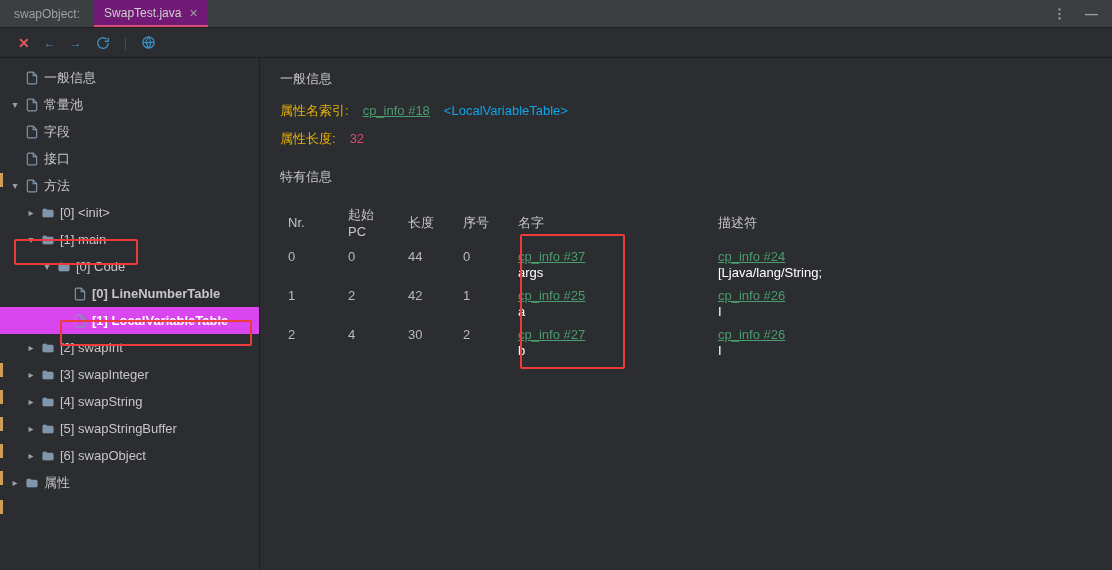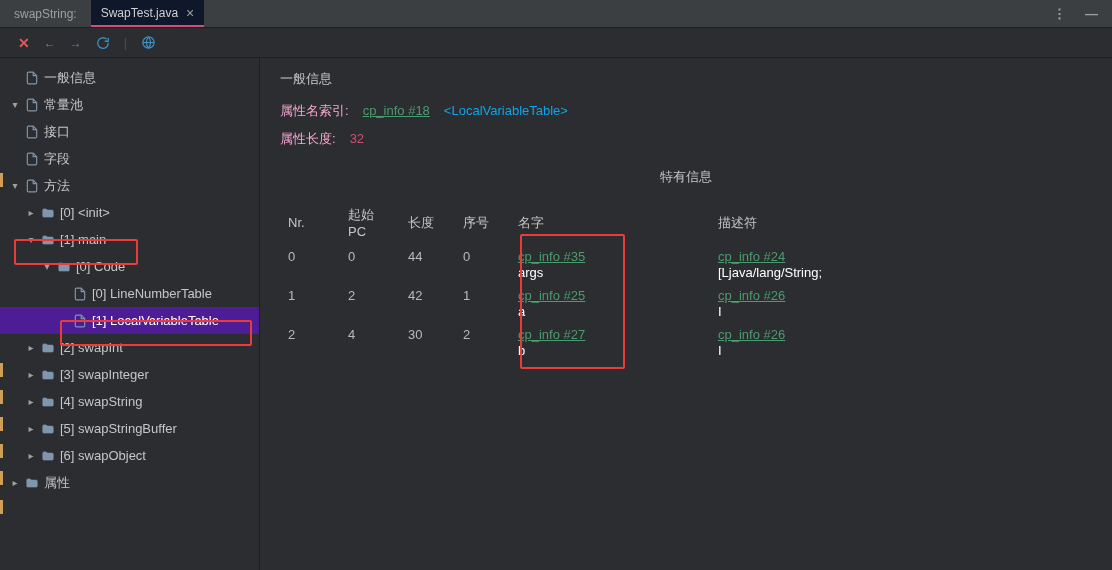--- a/index.html
+++ b/index.html
@@ -27,21 +27,21 @@
       color: #9da0a2;
       display: flex;
       align-items: center;
       font-size: 12px;
     }
     .tab {
       display: flex;
       align-items: center;
       padding: 0 10px;
       gap: 8px;
-      background: #0f172a;
+      background: #701a75;
       border-bottom: 2px solid #d44e73;
       color: #d0d0d0;
       font-size: 12px;
       cursor: pointer;
     }
     .tab-close {
       color: #9da0a2;
       font-size: 14px;
       line-height: 1;
       cursor: pointer;
@@ -87,45 +87,45 @@
     }
     .node {
       display: flex;
       align-items: center;
       height: 27px;
       gap: 4px;
       color: #c6c6c6;
       cursor: pointer;
       white-space: nowrap;
     }
-    .node.selected { background: #4c1d95; color: #fff; }
+    .node.selected { background: #d946ef; color: #fff; }
     .chev { width: 10px; color: #9da0a2; font-size: 10px; text-align: center; }
     .ic { width: 16px; height: 16px; display: inline-flex; align-items: center; justify-content: center; }
     .i0 { padding-left: 10px;}
     .i1 { padding-left: 26px;}
     .i2 { padding-left: 42px;}
-    .i3 { padding-left: 58px;}
+    .i3 { padding-left: 58px; font-weight: bold;}
     .hl-red {
       border: 2px solid #ed3b3b;
       border-radius: 2px;
       position: absolute;
       pointer-events: none;
       z-index: 5;
     }
     
     .content {
       flex: 1;
       padding: 12px 20px;
       overflow-y: auto;
       color: #bababa;
       position: relative;
     }
     .section-title { color: #c6c6c6; margin-bottom: 14px; font-size: 13px; }
     .kv { display: flex; gap: 14px; margin-bottom: 10px; font-size: 13px; align-items: baseline;}
-    .kv .k { color: #f9a8d4; }
+    .kv .k { color: #eab308; }
     .kv .v-num { color: #d44e73; }
     .cp-link { color: #4b9c6e; text-decoration: underline; cursor: pointer; }
     .cp-name { color: #0ea5e9; }
     .table { width: 100%; margin-top: 12px; border-collapse: collapse;}
     .table th {
       text-align: left;
       color: #c6c6c6;
       font-weight: normal;
       padding: 6px 8px;
       font-size: 13px;
@@ -141,21 +141,21 @@
       position: absolute;
       left: 0;
       width: 3px;
       background: #cf9e57;
     }
   </style>
 </head>
 <body>
 
 <div class="titlebar">
-  <div class="app-name">swapString:</div>
+  <div class="app-name">swapObject:</div>
   <div class="tab">
     <span>SwapTest.java</span>
     <span class="tab-close">×</span>
   </div>
   <div class="titlebar-right">
     <span style="letter-spacing:1px; font-weight:bold;">⋮</span>
     <span style="font-weight:bold;">—</span>
   </div>
 </div>
 
@@ -212,31 +212,31 @@
         <span>常量池</span>
       </div>
       <div class="node i0">
         <span class="chev"></span>
         <span class="ic">
           <svg width="14" height="14" viewBox="0 0 24 24" fill="none" stroke="#7f96ac" stroke-width="2">
             <path d="M14 2H6a2 2 0 0 0-2 2v16a2 2 0 0 0 2 2h12a2 2 0 0 0 2-2V8z"></path>
             <path d="M14 2v6h6"></path>
           </svg>
         </span>
+        <span>字段</span>
+      </div>
+      <div class="node i0">
+        <span class="chev"></span>
+        <span class="ic">
+          <svg width="14" height="14" viewBox="0 0 24 24" fill="none" stroke="#7f96ac" stroke-width="2">
+            <path d="M14 2H6a2 2 0 0 0-2 2v16a2 2 0 0 0 2 2h12a2 2 0 0 0 2-2V8z"></path>
+            <path d="M14 2v6h6"></path>
+          </svg>
+        </span>
         <span>接口</span>
-      </div>
-      <div class="node i0">
-        <span class="chev"></span>
-        <span class="ic">
-          <svg width="14" height="14" viewBox="0 0 24 24" fill="none" stroke="#7f96ac" stroke-width="2">
-            <path d="M14 2H6a2 2 0 0 0-2 2v16a2 2 0 0 0 2 2h12a2 2 0 0 0 2-2V8z"></path>
-            <path d="M14 2v6h6"></path>
-          </svg>
-        </span>
-        <span>字段</span>
       </div>
       <div class="node i0">
         <span class="chev">▾</span>
         <span class="ic">
           <svg width="14" height="14" viewBox="0 0 24 24" fill="none" stroke="#7f96ac" stroke-width="2">
             <path d="M14 2H6a2 2 0 0 0-2 2v16a2 2 0 0 0 2 2h12a2 2 0 0 0 2-2V8z"></path>
             <path d="M14 2v6h6"></path>
           </svg>
         </span>
         <span>方法</span>
@@ -351,40 +351,40 @@
       <span class="k">属性名索引:</span>
       <a class="cp-link">cp_info #18</a>
       <span class="cp-name">&lt;LocalVariableTable&gt;</span>
     </div>
 
     <div class="kv">
       <span class="k">属性长度:</span>
       <span class="v-num">32</span>
     </div>
 
-    <div class="section-title" style="margin-top:20px;text-align:center;">特有信息</div>
+    <div class="section-title" style="margin-top:20px;">特有信息</div>
 
     <table class="table">
       <thead>
         <tr>
           <th style="width:60px;">Nr.</th>
           <th style="width:60px;">起始PC</th>
           <th style="width:55px;">长度</th>
           <th style="width:55px;">序号</th>
           <th style="width:200px;">名字</th>
           <th>描述符</th>
         </tr>
       </thead>
       <tbody id="tbody">
           <tr>
             <td>0</td>
             <td>0</td>
             <td>44</td>
             <td>0</td>
-            <td class="name-cell"><a class="cp-link">cp_info #35</a><div class="sub">args</div></td>
+            <td class="name-cell"><a class="cp-link">cp_info #37</a><div class="sub">args</div></td>
             <td class="name-cell"><a class="cp-link">cp_info #24</a><div class="sub">[Ljava/lang/String;</div></td>
           </tr>
           <tr>
             <td>1</td>
             <td>2</td>
             <td>42</td>
             <td>1</td>
             <td class="name-cell"><a class="cp-link">cp_info #25</a><div class="sub">a</div></td>
             <td class="name-cell"><a class="cp-link">cp_info #26</a><div class="sub">I</div></td>
           </tr>

